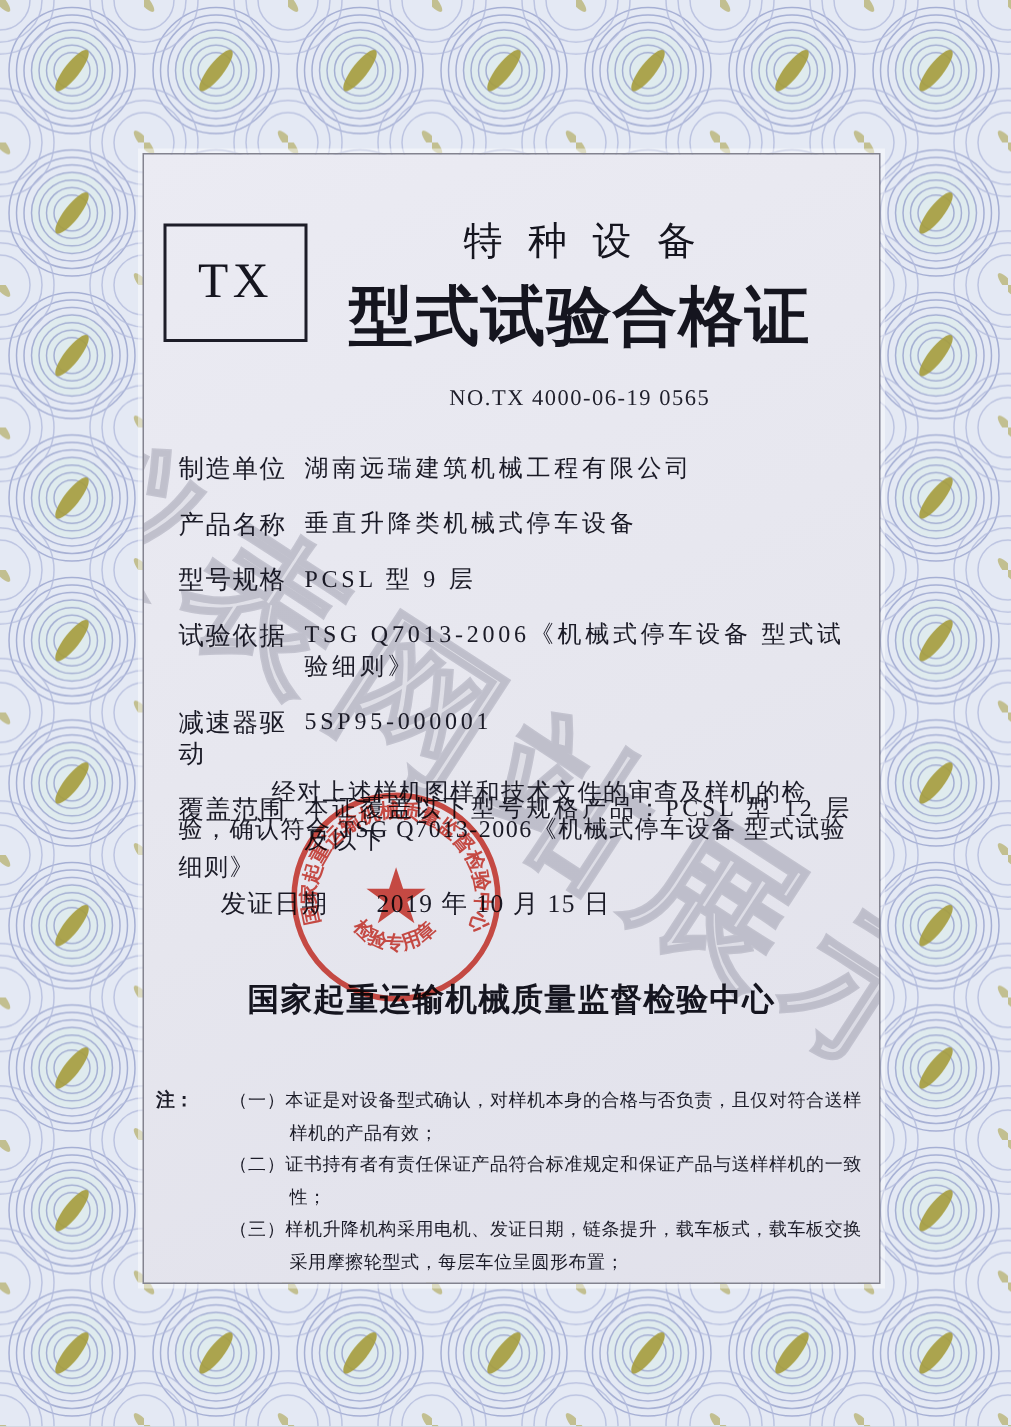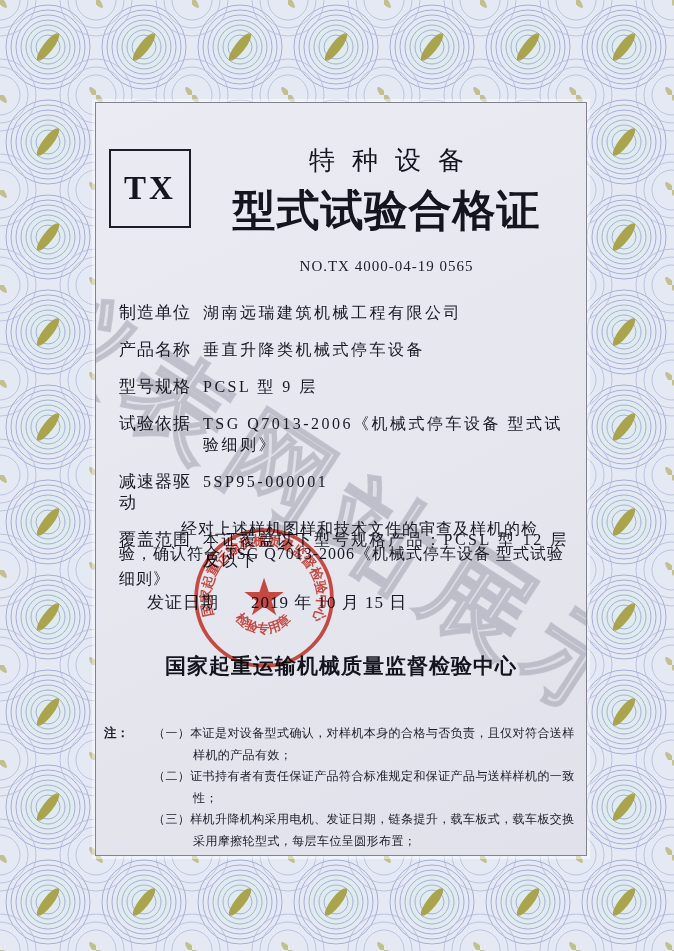--- a/index.html
+++ b/index.html
@@ -19,23 +19,23 @@
   .watermark {
     position:absolute; left:-25px; top:150px; width:900px; z-index:1;
     transform:rotate(33deg); transform-origin:0 0;
     font-size:104px; font-weight:bold; letter-spacing:16px; white-space:nowrap;
     color:rgba(195,195,207,.22);
     -webkit-text-stroke:2px rgba(160,160,176,.50);
     font-family:"DejaVu Sans",sans-serif;
     pointer-events:none;
   }
   .tx-box {
-    position:absolute; left:13px; top:46px; width:82px; height:79px; z-index:2;
+    position:absolute; left:13px; top:46px; width:96px; height:79px; z-index:2;
     border:2px solid #1d1d28; display:flex; align-items:center; justify-content:center;
-    font-size:33px; font-weight:bold; letter-spacing:3px; color:#15151f;
+    font-size:33px; font-weight:normal; letter-spacing:3px; color:#15151f;
   }
   .titles { position:absolute; left:118px; top:40px; width:345px; text-align:center; z-index:2; color:#15151f; }
   .title-small { font-size:26px; font-weight:400; letter-spacing:17px; text-indent:17px; }
   .title-large { font-size:43px; font-weight:bold; letter-spacing:1px; margin-top:4px;font-family:Liberation Serif, serif; }
   .cert-no { font-size:15px; letter-spacing:1px; margin-top:18px; color:#20202c; }
   .fields { position:absolute; left:23px; top:199px; width:455px; z-index:2; }
   .field-row { display:flex; line-height:21px; margin-bottom:16px; color:#1a1a26; }
   .field-label { width:84px; flex:0 0 84px; font-size:17px; letter-spacing:1px; }
   .field-value { font-size:16px; letter-spacing:2.5px; }
   .statement {
@@ -105,21 +105,21 @@
 
   <div class="page">
 
     <div class="watermark">仪表网站展示使用</div>
 
     <div class="tx-box">TX</div>
 
     <div class="titles">
       <div class="title-small">特种设备</div>
       <div class="title-large">型式试验合格证</div>
-      <div class="cert-no">NO.TX 4000-04-19 0565</div>
+      <div class="cert-no">NO.TX 4000-06-19 0565</div>
     </div>
 
     <div class="fields">
       <div class="field-row">
         <div class="field-label">制造单位</div>
         <div class="field-value">湖南远瑞建筑机械工程有限公司</div>
       </div>
       <div class="field-row">
         <div class="field-label">产品名称</div>
         <div class="field-value">垂直升降类机械式停车设备</div>

